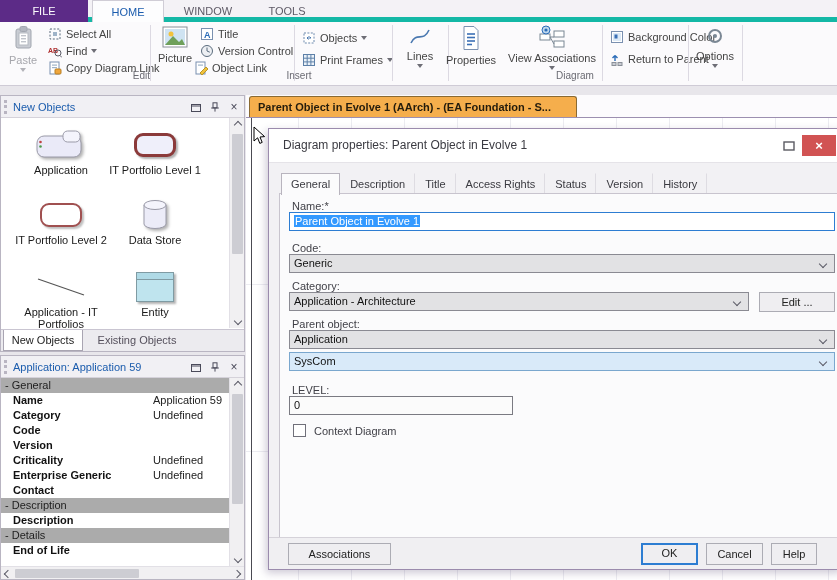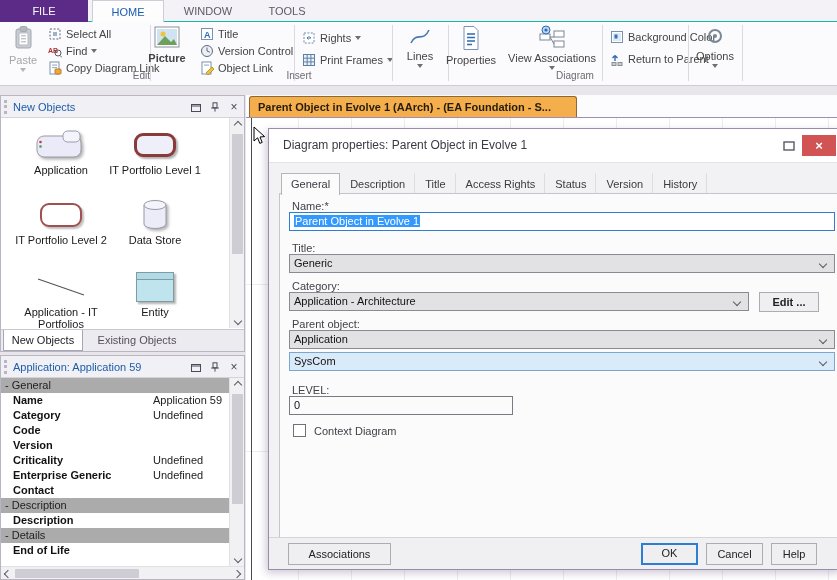--- a/index.html
+++ b/index.html
@@ -1,21 +1,21 @@
 <!DOCTYPE html>
 <html style="--file_tab_bg: #5C2B87; --accent_blue: #1B5CAD; --doc_tab_bg: #F5AE4C; --selection_bg: #3399FF; --close_btn_bg: #D15353; --section_header_bg: #ABABAB; --focus_border: #2D7DD2; --syscom_bg: #D9EAF9; --entity_fill: #BFE4EE; --portfolio_border: #8B3A3A;"><head>
 <meta charset="utf-8">
 <style>
   * { margin:0; padding:0; box-sizing:border-box; }
   html,body { width:837px; height:580px; overflow:hidden; }
   body { font-family:"Liberation Sans","DejaVu Sans",sans-serif; font-size:11px; color:#333; background:#E8E6EB; }
   #app { position:relative; width:837px; height:580px; overflow:hidden; background:#E8E6EB; }
 
   
-  .ribbon-tabs { position:absolute; left:0; top:0; width:837px; height:22px; background:#F4F2F6; border-bottom:1px solid #14b8a6; }
+  .ribbon-tabs { position:absolute; left:0; top:0; width:837px; height:22px; background:#F4F2F6; border-bottom:5px solid #14b8a6; }
   .rtab { position:absolute; top:0; height:22px; line-height:22px; text-align:center; color:#5E5A66; cursor:default; }
   .rtab-file { left:0; width:88px; background:var(--file_tab_bg,#5C2B87); color:#FFFFFF; }
   .rtab-home { left:92px; width:72px; background:#FDFDFE; border:1px solid #D0CDD6; border-bottom:none; color:var(--accent_blue,#1B5CAD); }
   .rtab-window { left:168px; width:80px; }
   .rtab-tools { left:252px; width:70px; }
 
   .ribbon-body { position:absolute; left:0; top:22px; width:837px; height:64px; background:#FBFAFC; border-bottom:1px solid #CFCBD6; }
   .rsep { position:absolute; top:3px; height:56px; width:1px; background:#DCD9E2; }
   .glabel { position:absolute; top:48px; height:12px; text-align:center; font-size:10px; color:#6A6A72; }
 
@@ -99,21 +99,21 @@
   .dlg-page { position:absolute; left:10px; top:64px; width:564px; height:346px; background:#FBFBFC; border:1px solid #C8C4CE; }
   .flabel { position:absolute; left:12px; color:#3F3F46; white-space:nowrap; }
   .field { position:absolute; left:9px; height:19px; line-height:17px; padding-left:4px; white-space:nowrap; }
   .fsel { width:546px; background:#E2E2E4; border:1px solid #8A8A92; color:#111; }
   .fsel .chev { position:absolute; right:8px; top:6px; }
   .fsel-blue { background:var(--syscom_bg,#D9EAF9); border:1px solid #7AA7CE; }
   .fname { width:546px; background:#FFFFFF; border:1px solid var(--focus_border,#2D7DD2); }
   .fname .selhl { background:var(--selection_bg,#3399FF); color:#FFF; padding:0 1px; }
   .flevel { width:224px; background:#FBFBFB; border:1px solid #7A7A82; color:#111; }
   .btn { background:#EFEEF1; border:1px solid #ACACB4; color:#222; text-align:center; }
-  .edit-btn { position:absolute; left:479px; width:60px; height:20px; line-height:18px;font-weight:bold; }
+  .edit-btn { position:absolute; left:479px; width:76px; height:20px; line-height:18px; }
   .cbox { position:absolute; left:13px; width:13px; height:13px; background:#FFF; border:1px solid #70707A; }
 
   .dlg-foot { position:absolute; left:0; bottom:0; right:0; height:32px; background:#F0EFF2; border-top:1px solid #D5D2D9; }
   .fbtn { position:absolute; top:5px; height:22px; line-height:20px; }
   .fbtn-assoc { left:19px; width:103px; }
   .fbtn-ok { left:372px; width:57px; border:2px solid var(--focus_border,#2D7DD2); line-height:17px; }
   .fbtn-cancel { left:437px; width:57px; }
   .fbtn-help { left:502px; width:46px; }
 </style>
 </head>
@@ -162,21 +162,21 @@
       <svg width="14" height="14">
           <rect x="2" y="1" width="9" height="12" fill="#FFF" stroke="#7A90B0"></rect>
           <rect x="4" y="3.5" width="5" height="1.2" fill="#9FB3C8"></rect>
           <rect x="4" y="6" width="5" height="1.2" fill="#9FB3C8"></rect>
           <rect x="7" y="8" width="6" height="5" rx="1" fill="#F0A63C" stroke="#B97F22"></rect>
         </svg><span>Copy Diagram Link</span>
     </div>
     <div class="glabel" style="left:0;width:150px;text-align:right;">Edit</div>
     <div class="rsep" style="left:150px;"></div>
 
-    <div class="rb-large" style="left:146px;width:42px;font-weight:bold;">
+    <div class="rb-large" style="left:154px;width:42px;">
       <span class="ric">
         <svg width="26" height="24">
             <rect x="1" y="2" width="24" height="20" fill="#FFF" stroke="#8A8F98"></rect>
             <rect x="3" y="4" width="20" height="16" fill="#CFE3F2"></rect>
             <circle cx="9" cy="9" r="2.5" fill="#F2C23C"></circle>
             <path d="M3,20 L11,11 L17,17 L20,14 L23,20 Z" fill="#6FA05A"></path>
           </svg>
       </span>
       <span class="rlbl">Picture</span>
     </div>
@@ -187,34 +187,34 @@
           <text x="4" y="10.5" font-size="9" font-weight="bold" fill="#2B6CB8">A</text>
         </svg><span>Title</span>
     </div>
     <div class="rb-small" style="left:200px;top:21px;">
       <svg width="14" height="14">
           <circle cx="7" cy="7" r="5.5" fill="#EDEFF3" stroke="#5A6B7D"></circle>
           <line x1="7" y1="7" x2="7" y2="3.5" stroke="#5A6B7D"></line>
           <line x1="7" y1="7" x2="9.8" y2="8.2" stroke="#5A6B7D"></line>
         </svg><span>Version Control</span>
     </div>
-    <div class="rb-small" style="left:200px;top:38px;">
+    <div class="rb-small" style="left:194px;top:38px;">
       <svg width="14" height="14">
           <rect x="2" y="1" width="9" height="12" fill="#FFF" stroke="#7A90B0"></rect>
           <rect x="4" y="3.5" width="5" height="1.2" fill="#9FB3C8"></rect>
           <path d="M6,12 L12,6 L14,8 L8,14 Z" fill="#F2C23C" stroke="#B9972A"></path>
         </svg><span>Object Link</span>
     </div>
     <div class="rsep" style="left:294px;"></div>
 
     <div class="rb-small" style="left:302px;top:8px;">
       <svg width="14" height="14">
           <rect x="2" y="2" width="10" height="10" fill="#FFF" stroke="#6D89AD" stroke-dasharray="2 1.4"></rect>
           <path d="M5,7 h4 M5,7 l1.5,-1.5 M5,7 l1.5,1.5 M9,7 l-1.5,-1.5" stroke="#4A78B0" fill="none"></path>
-        </svg><span>Rights</span><span class="dda"></span>
+        </svg><span>Objects</span><span class="dda"></span>
     </div>
     <div class="rb-small" style="left:302px;top:30px;">
       <svg width="14" height="14">
           <rect x="1.5" y="1.5" width="11" height="11" fill="#EAF1F8" stroke="#5E80A8"></rect>
           <line x1="1.5" y1="5.2" x2="12.5" y2="5.2" stroke="#5E80A8"></line>
           <line x1="1.5" y1="8.9" x2="12.5" y2="8.9" stroke="#5E80A8"></line>
           <line x1="5.2" y1="1.5" x2="5.2" y2="12.5" stroke="#5E80A8"></line>
           <line x1="8.9" y1="1.5" x2="8.9" y2="12.5" stroke="#5E80A8"></line>
         </svg><span>Print Frames</span><span class="dda"></span>
     </div>
@@ -488,21 +488,21 @@
       <div class="dtab">Access Rights</div>
       <div class="dtab">Status</div>
       <div class="dtab">Version</div>
       <div class="dtab">History</div>
     </div>
 
     <div class="dlg-page">
       <div class="flabel" style="top:6px;">Name:*</div>
       <div class="field fname" style="top:18px;"><span class="selhl">Parent Object in Evolve 1</span></div>
 
-      <div class="flabel" style="top:48px;">Title:</div>
+      <div class="flabel" style="top:48px;">Code:</div>
       <div class="field fsel" style="top:60px;"><span>Generic</span><span class="chev chev-down"></span></div>
 
       <div class="flabel" style="top:86px;">Category:</div>
       <div class="field fsel" style="top:98px;width:460px;"><span>Application - Architecture</span><span class="chev chev-down"></span></div>
       <div class="btn edit-btn" style="top:98px;">Edit ...</div>
 
       <div class="flabel" style="top:124px;">Parent object:</div>
       <div class="field fsel" style="top:136px;"><span>Application</span><span class="chev chev-down"></span></div>
       <div class="field fsel fsel-blue" style="top:158px;"><span>SysCom</span><span class="chev chev-down"></span></div>
 

